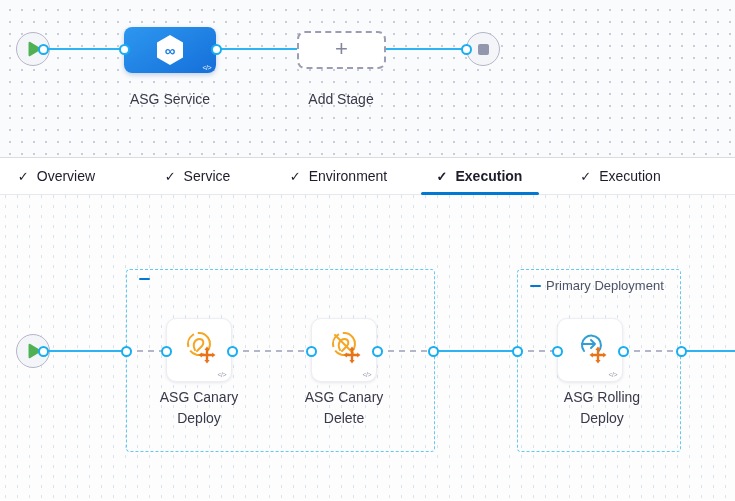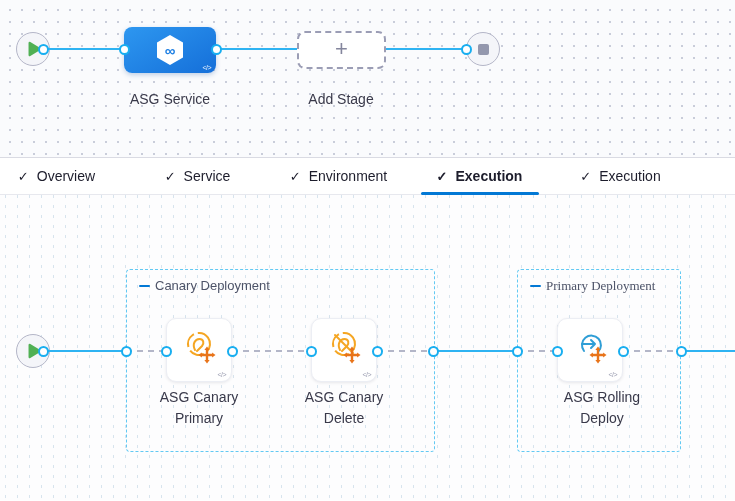--- a/index.html
+++ b/index.html
@@ -172,24 +172,23 @@
 
     <div class="round-node" style="left:16px; top:139px;">
       <svg width="34" height="34" viewBox="0 0 34 34">
         <path d="M13.5 10.5 L24 17 L13.5 23.5 Z" fill="#50b054" stroke="#50b054" stroke-width="2.5" stroke-linejoin="round"></path>
       </svg>
     </div>
 
     <div class="group-box" style="left:126px; width:309px;">
       <div class="group-label">
         <span class="collapse-bar"></span>
-        <span>Canary Deployment</span>
-      </div>
-    </div>
-    <div class="group-box" style="left:517px; width:164px;font-family:Liberation Serif, serif;">
+      </div>
+    </div>
+    <div class="group-box" style="left:517px; width:164px;">
       <div class="group-label">
         <span class="collapse-bar"></span>
         <span>Primary Deployment</span>
       </div>
     </div>
 
     <div class="step-card" style="left:166px;">
       <div class="icon-wrap">
         <svg width="38" height="38" viewBox="0 0 38 38">
           <circle cx="18" cy="16" r="11" fill="none" stroke="#f5a623" stroke-width="2" stroke-dasharray="15 4" transform="rotate(-35 18 16)"></circle>
@@ -246,19 +245,19 @@
     <div class="port" style="left:160.5px; top:150.5px;"></div>
     <div class="port" style="left:226.5px; top:150.5px;"></div>
     <div class="port" style="left:305.5px; top:150.5px;"></div>
     <div class="port" style="left:371.5px; top:150.5px;"></div>
     <div class="port" style="left:427.5px; top:150.5px;"></div>
     <div class="port" style="left:511.5px; top:150.5px;"></div>
     <div class="port" style="left:551.5px; top:150.5px;"></div>
     <div class="port" style="left:617.5px; top:150.5px;"></div>
     <div class="port" style="left:675.5px; top:150.5px;"></div>
 
-    <div class="step-label" style="left:149px;">ASG Canary Primary</div>
+    <div class="step-label" style="left:149px;">ASG Canary Deploy</div>
     <div class="step-label" style="left:294px;">ASG Canary Delete</div>
     <div class="step-label" style="left:552px;">ASG Rolling Deploy</div>
 
   </div>
 
 </div>
 
 </body></html>

